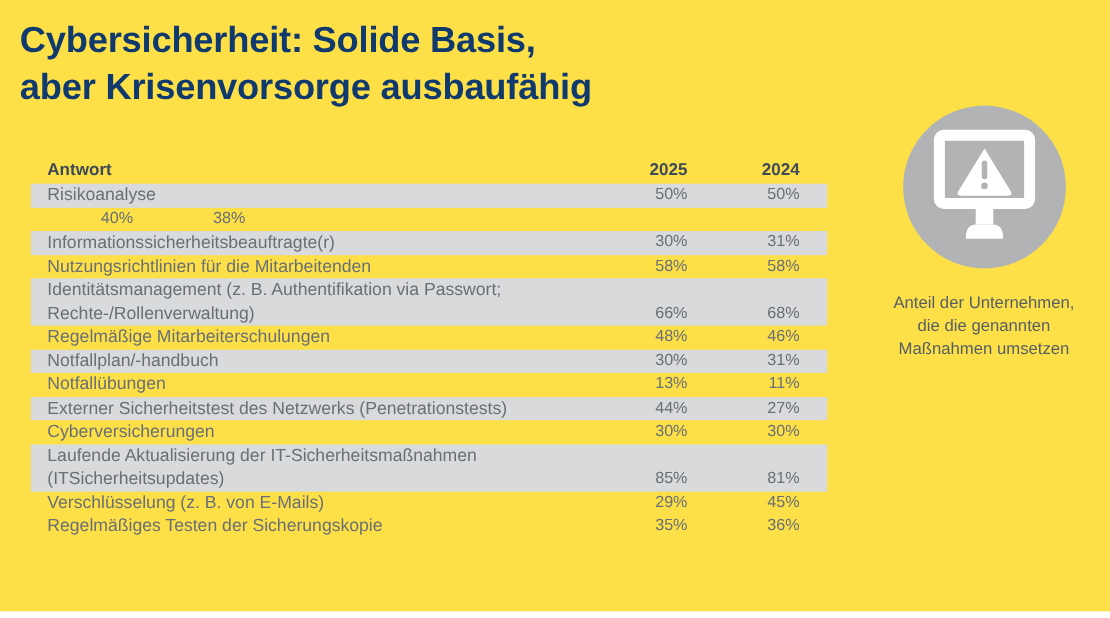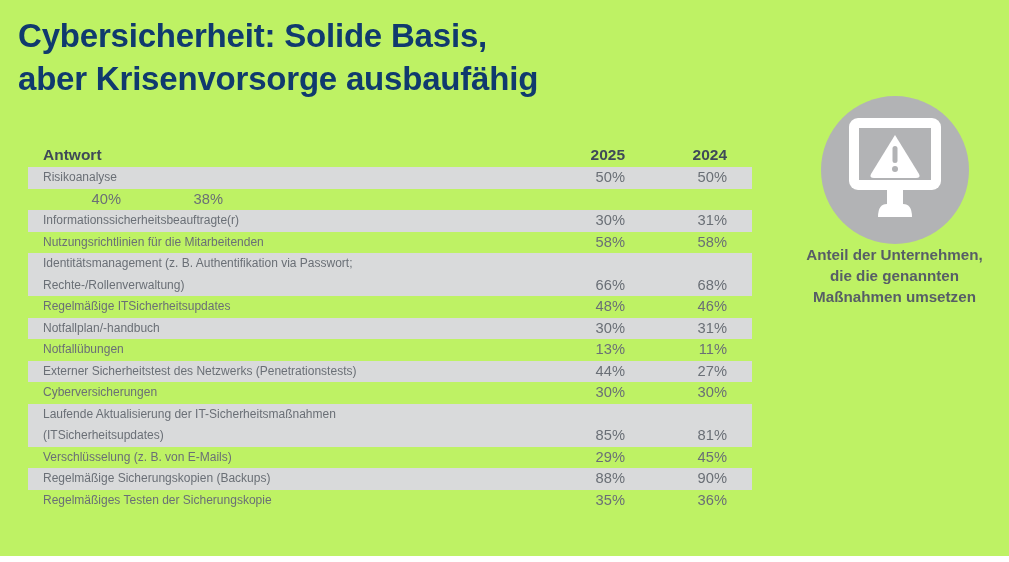--- a/index.html
+++ b/index.html
@@ -10,21 +10,21 @@
     width: 1009px;
     height: 562px;
     background: #ffffff;
     font-family: "Liberation Sans", sans-serif;
     overflow: hidden;
   }
   .slide {
     position: relative;
     width: 1009px;
     height: 556px;
-    background: #bef264;
+    background: #fde047;
     overflow: hidden;
   }
   .bottom-strip {
     position: absolute;
     left: 0;
     top: 556px;
     width: 1009px;
     height: 6px;
     background: #ffffff;
   }
@@ -69,21 +69,21 @@
   .head-row .cell-label,
   .head-row .cell-val {
     color: #3f4a58;
     font-weight: bold;
     font-size: 15.5px;
   }
 
   .cell-label {
     flex: 1 1 auto;
     color: #6a6f76;
-    font-size: 12px;
+    font-size: 16px;
     line-height: 21.5px;
     white-space: pre-line;
   }
   .cell-val {
     flex: 0 0 auto;
     width: 78px;
     text-align: right;
     color: #6a6f76;
     font-size: 14.7px;
     line-height: 21.5px;
@@ -102,23 +102,24 @@
   .circle {
     position: relative;
     width: 148px;
     height: 148px;
     margin: 0 auto;
     border-radius: 50%;
     background: #b2b3b5;
   }
   .circle svg { display: block; }
   .icon-caption {
+    margin-top: 21px;
     color: #575e66;
     font-size: 15.2px;
-    font-weight: bold;
+    font-weight: normal;
     line-height: 21px;
   }
   .icon-caption .cline { display: block; }
 </style>
 </head>
 <body>
 
 <div class="slide">
 
   <div class="title">
@@ -152,21 +153,21 @@
           <span class="cell-val c2025">58%</span>
           <span class="cell-val c2024">58%</span>
         </div>
         <div class="row shaded">
           <span class="cell-label">Identitätsmanagement (z. B. Authentifikation via Passwort;
 Rechte-/Rollenverwaltung)</span>
           <span class="cell-val c2025">66%</span>
           <span class="cell-val c2024">68%</span>
         </div>
         <div class="row plain">
-          <span class="cell-label">Regelmäßige ITSicherheitsupdates</span>
+          <span class="cell-label">Regelmäßige Mitarbeiterschulungen</span>
           <span class="cell-val c2025">48%</span>
           <span class="cell-val c2024">46%</span>
         </div>
         <div class="row shaded">
           <span class="cell-label">Notfallplan/-handbuch</span>
           <span class="cell-val c2025">30%</span>
           <span class="cell-val c2024">31%</span>
         </div>
         <div class="row plain">
           <span class="cell-label">Notfallübungen</span>
@@ -186,25 +187,20 @@
         <div class="row shaded">
           <span class="cell-label">Laufende Aktualisierung der IT-Sicherheitsmaßnahmen
 (ITSicherheitsupdates)</span>
           <span class="cell-val c2025">85%</span>
           <span class="cell-val c2024">81%</span>
         </div>
         <div class="row plain">
           <span class="cell-label">Verschlüsselung (z. B. von E-Mails)</span>
           <span class="cell-val c2025">29%</span>
           <span class="cell-val c2024">45%</span>
-        </div>
-        <div class="row shaded">
-          <span class="cell-label">Regelmäßige Sicherungskopien (Backups)</span>
-          <span class="cell-val c2025">88%</span>
-          <span class="cell-val c2024">90%</span>
         </div>
         <div class="row plain">
           <span class="cell-label">Regelmäßiges Testen der Sicherungskopie</span>
           <span class="cell-val c2025">35%</span>
           <span class="cell-val c2024">36%</span>
         </div>
       </div>
   </div>
 
   <div class="icon-block">

